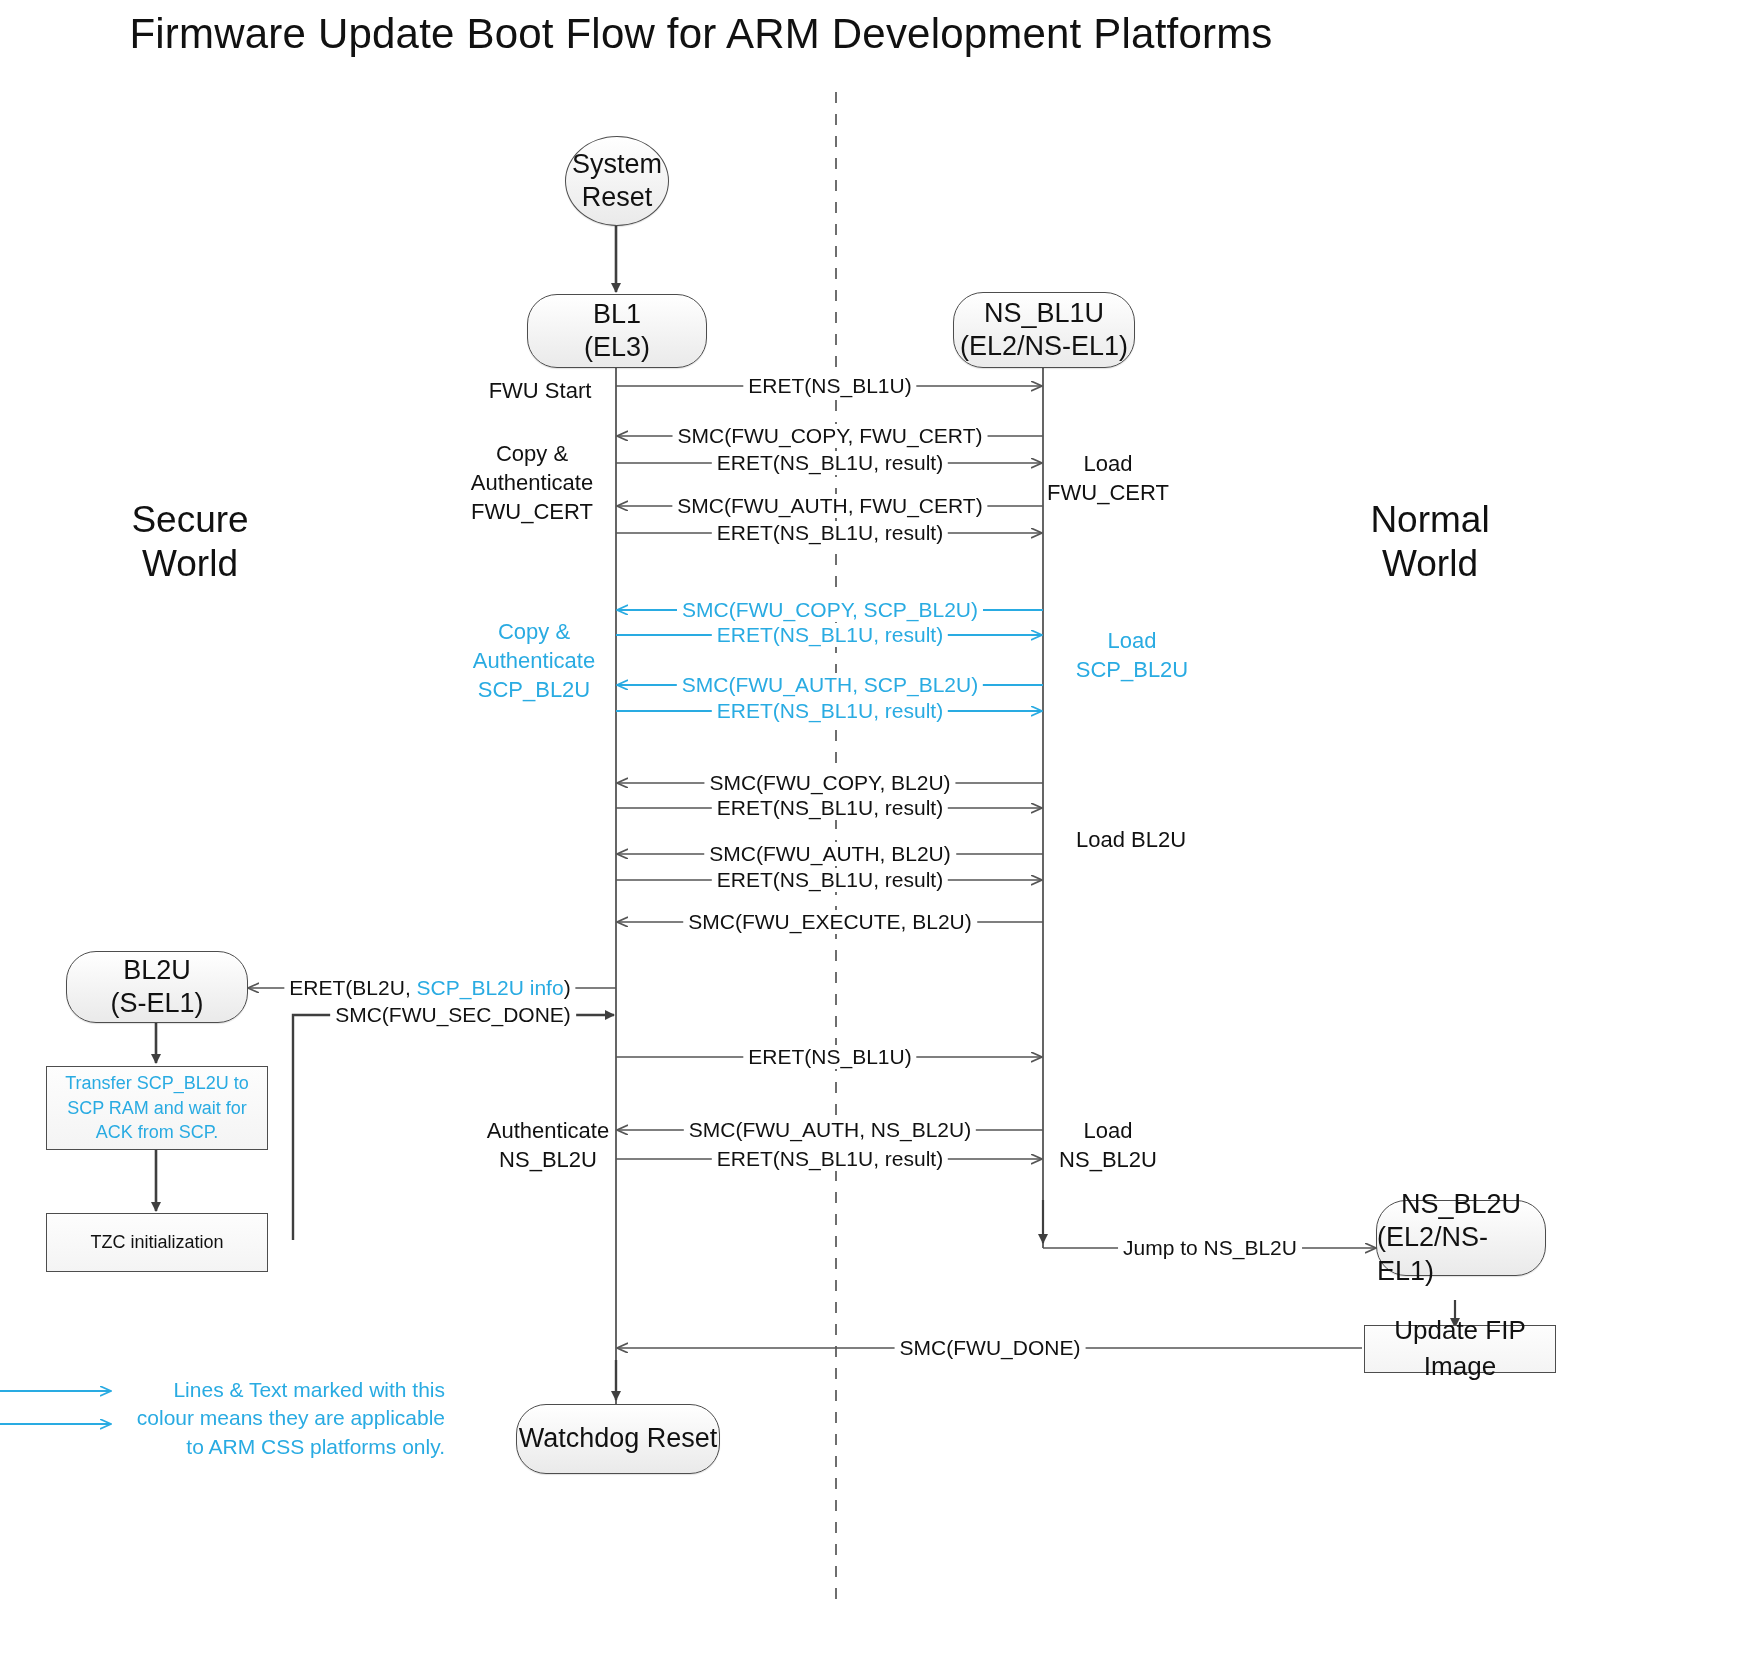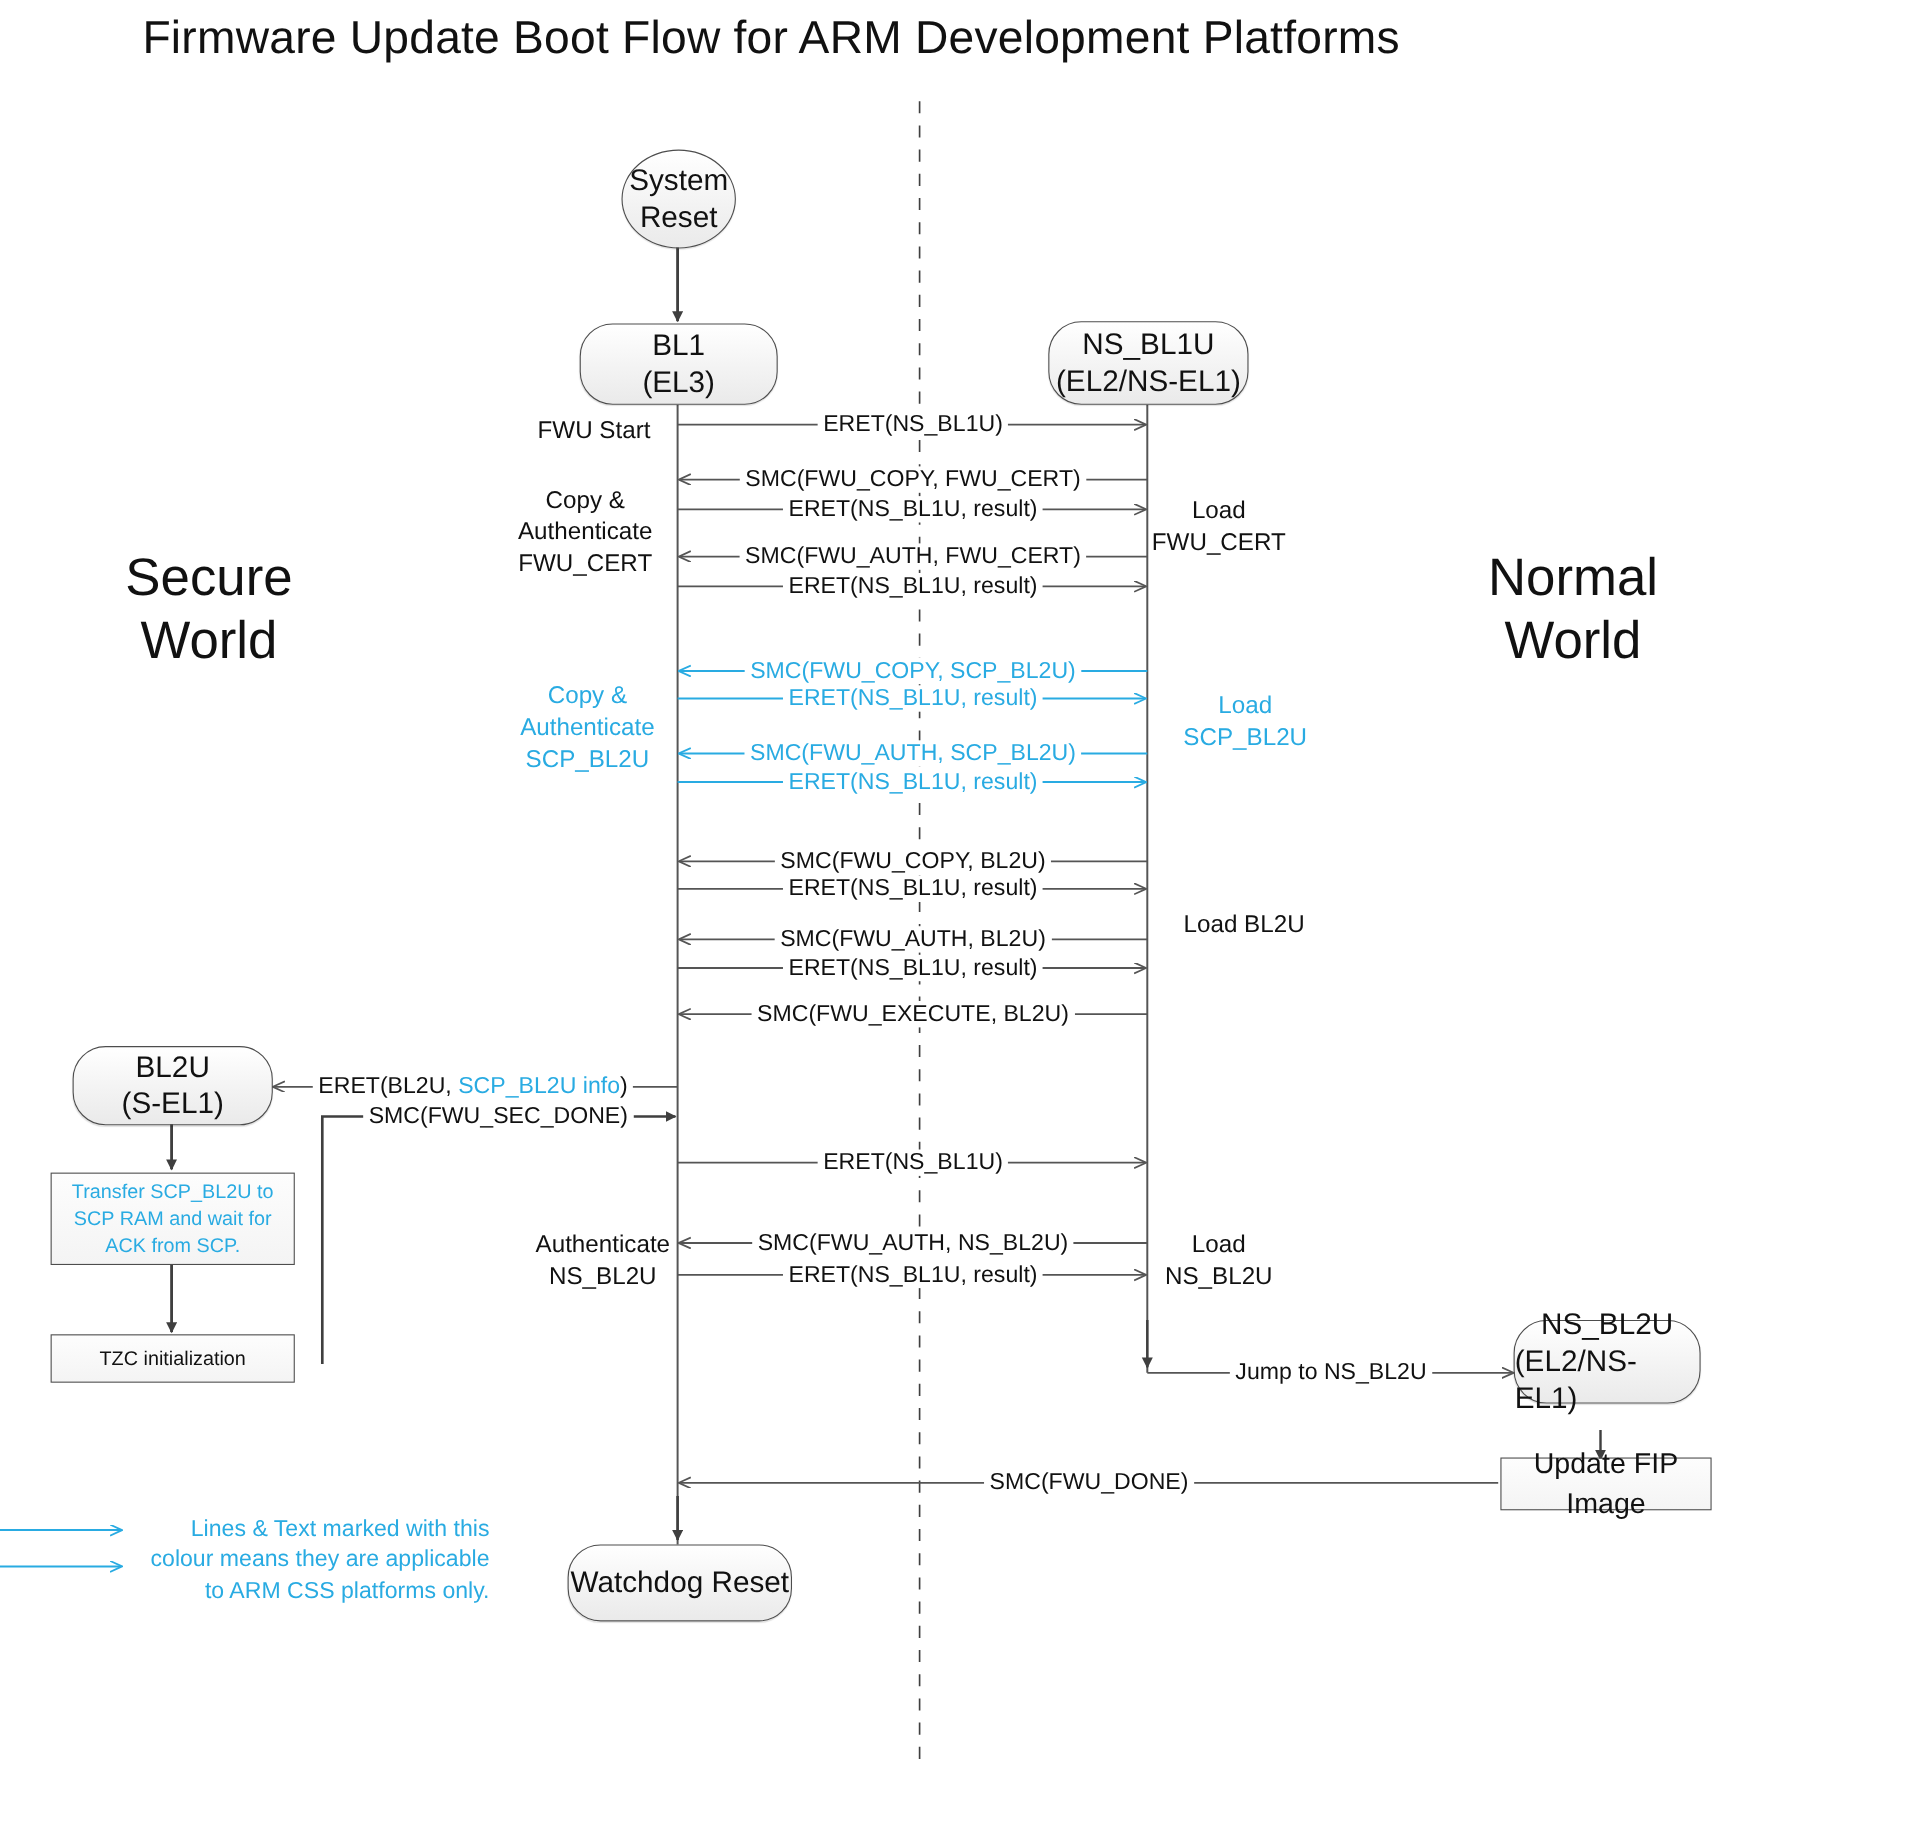--- a/index.html
+++ b/index.html
@@ -30,21 +30,21 @@
     width:1402px;
     text-align:center;
     font-size:42px;
     letter-spacing:0.2px;
     color:#111;
   }
 
   
   .world{
     position:absolute;
-    font-size:48px;
+    font-size:37px;
     line-height:1.18;
     text-align:center;
     color:#111;
   }
 
   
   .node{
     position:absolute;
     box-sizing:border-box;
     border:1.6px solid #4d4d4d;
@@ -220,21 +220,21 @@
   </div>
 
   <div class="node" style="left:516px; top:1404px; width:204px; height:70px; font-size:27px;">
     <span>Watchdog Reset</span>
   </div>
 
   <div class="boxn cyan" style="left:46px; top:1066px; width:222px; height:84px;">
     <span>Transfer SCP_BL2U to SCP RAM and wait for ACK from SCP.</span>
   </div>
 
-  <div class="boxn" style="left:46px; top:1213px; width:222px; height:44px;">
+  <div class="boxn" style="left:46px; top:1213px; width:222px; height:59px;">
     <span>TZC initialization</span>
   </div>
 
   <div class="boxn big" style="left:1364px; top:1325px; width:192px; height:48px;">
     <span>Update FIP Image</span>
   </div>
 
   <div class="msg" style="left:830px; top:386px;">ERET(NS_BL1U)</div>
   <div class="msg" style="left:830px; top:436px;">SMC(FWU_COPY, FWU_CERT)</div>
   <div class="msg" style="left:830px; top:463px;">ERET(NS_BL1U, result)</div>

